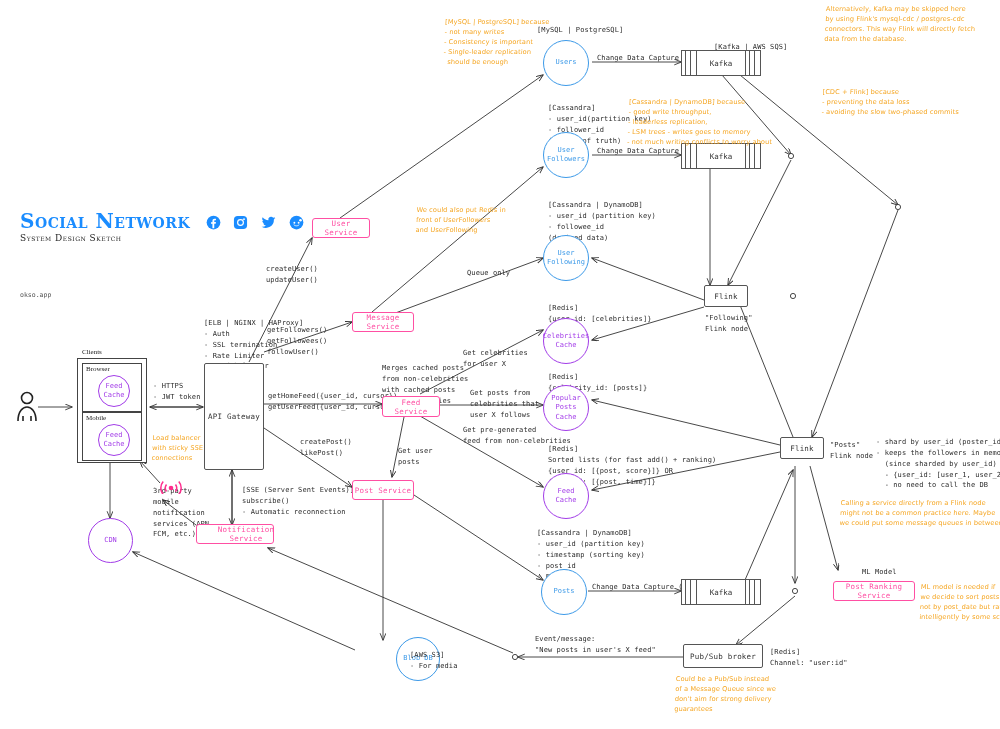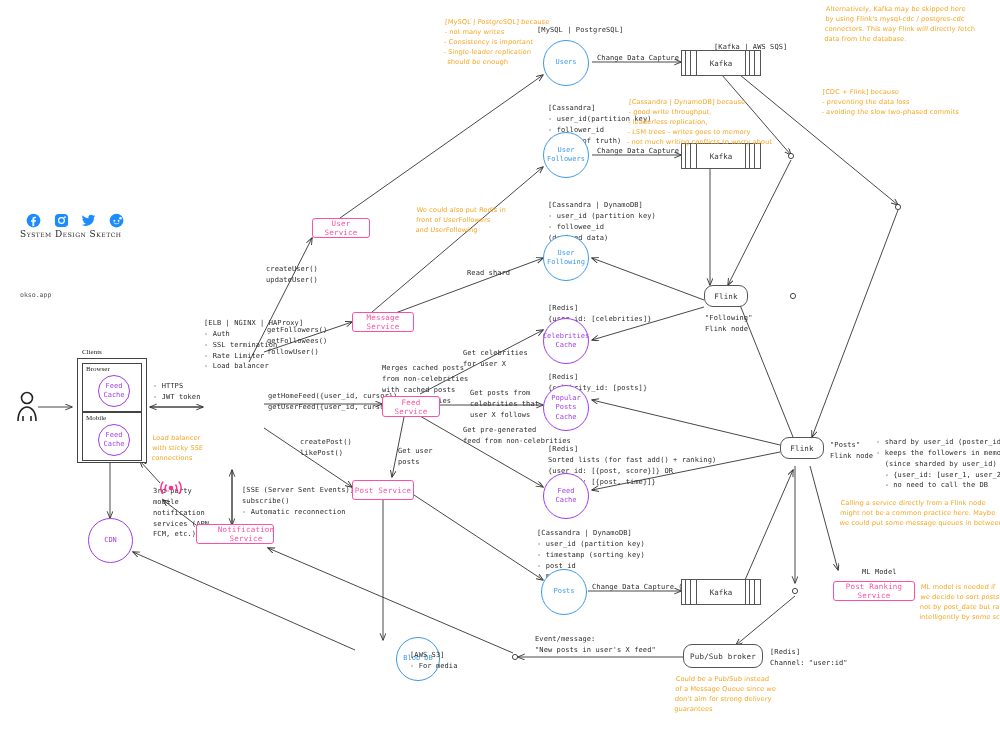--- a/index.html
+++ b/index.html
@@ -3,21 +3,21 @@
 <meta charset="utf-8">
 <style>
   html,body{margin:0;padding:0;background:#fff;}
   body{width:1000px;height:729px;position:relative;overflow:hidden;
        font-family:"DejaVu Sans Mono","Liberation Mono",monospace;}
   #canvas{position:absolute;inset:0;width:1000px;height:729px;}
   svg.layer{position:absolute;left:0;top:0;width:1000px;height:729px;pointer-events:none;}
 
   .node{position:absolute;box-sizing:border-box;display:flex;align-items:center;
         justify-content:center;text-align:center;}
-  .rect-node{border:1.4px solid #555;border-radius:9px;color:#333;font-size:7.5px;
+  .rect-node{border:1.4px solid #555;border-radius:2px;color:#333;font-size:7.5px;
              letter-spacing:.2px;background:#fff;}
   .pink-node{border:1.6px solid #ff4fa3;border-radius:3px;color:#ff4fa3;font-size:7.5px;
              background:#fff;letter-spacing:.2px;}
   .circle-blue{border:1.5px solid #3d9ae8;border-radius:50%;color:#3d9ae8;font-size:7px;
                background:#fff;line-height:1.35;}
   .circle-purple{border:1.5px solid #a23ce8;border-radius:50%;color:#a23ce8;font-size:7px;
                  background:#fff;line-height:1.35;}
 
   .lbl{position:absolute;color:#2b2b2b;font-size:7px;line-height:1.55;white-space:pre;
        letter-spacing:.1px;}
@@ -156,20 +156,21 @@
     <g fill="#fff" stroke="#333" stroke-width="0.9">
       <circle cx="791" cy="156" r="2.6"></circle>
       <circle cx="898" cy="207" r="2.6"></circle>
       <circle cx="793" cy="296" r="2.6"></circle>
       <circle cx="795" cy="591" r="2.6"></circle>
       <circle cx="515" cy="657" r="2.6"></circle>
     </g>
   </svg>
 
   <div id="title-block">
+    <span class="title-main">Social Network</span>
     <span class="social-icons">
       <svg width="15" height="15" viewBox="0 0 24 24">
         <circle cx="12" cy="12" r="11" fill="#1a8cff"></circle>
         <path d="M13.2 21v-7h2.3l.4-2.7h-2.7V9.6c0-.8.2-1.3 1.3-1.3h1.4V5.9c-.2 0-1.1-.1-2.1-.1-2.1 0-3.5 1.3-3.5 3.6v2H8v2.7h2.3v7z" fill="#fff"></path>
       </svg>
       <svg width="15" height="15" viewBox="0 0 24 24">
         <rect x="1.5" y="1.5" width="21" height="21" rx="6" fill="#1a8cff"></rect>
         <circle cx="12" cy="12" r="4.6" fill="none" stroke="#fff" stroke-width="1.9"></circle>
         <circle cx="17.6" cy="6.6" r="1.4" fill="#fff"></circle>
       </svg>
@@ -207,20 +208,21 @@
 Cache</div>
 
   <div class="lbl" style="left:153px;top:381px;">- HTTPS
 - JWT token</div>
 
   <div class="lbl" style="left:204px;top:318px;">[ELB | NGINX | HAProxy]
 - Auth
 - SSL termination
 - Rate Limiter
 - Load balancer</div>
+  <div class="node rect-node" style="left:204px;top:363px;width:60px;height:107px;">API Gateway</div>
   <div class="note" style="left:152px;top:434px;">Load balancer
 with sticky SSE
 connections</div>
 
   <div class="node circle-purple" style="left:88px;top:518px;width:45px;height:45px;">CDN</div>
 
   <div class="lbl" style="left:153px;top:486px;">3rd-party
 mobile
 notification
 services (APN,
@@ -264,21 +266,21 @@
 
   <div class="node pink-node" style="left:833px;top:581px;width:82px;height:20px;">Post Ranking Service</div>
 
   <div class="lbl" style="left:463px;top:348px;">Get celebrities
 for user X</div>
   <div class="lbl" style="left:470px;top:388px;">Get posts from
 celebrities that
 user X follows</div>
   <div class="lbl" style="left:463px;top:425px;">Get pre-generated
 feed from non-celebrities</div>
-  <div class="lbl" style="left:467px;top:268px;">Read shard</div>
+  <div class="lbl" style="left:467px;top:268px;">Queue only</div>
 
   <div class="lbl" style="left:537px;top:25px;">[MySQL | PostgreSQL]</div>
   <div class="node circle-blue" style="left:543px;top:40px;width:46px;height:46px;">Users</div>
 
   <div class="lbl" style="left:548px;top:103px;">[Cassandra]
 - user_id(partition key)
 - follower_id
 (source of truth)</div>
   <div class="node circle-blue" style="left:543px;top:132px;width:46px;height:46px;white-space:pre;">User
 Followers</div>

